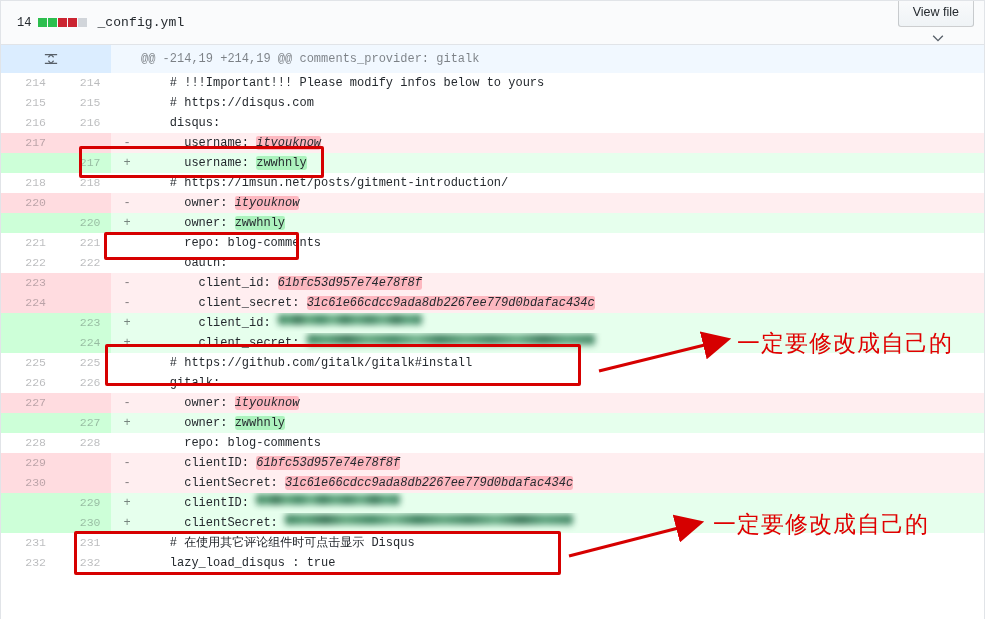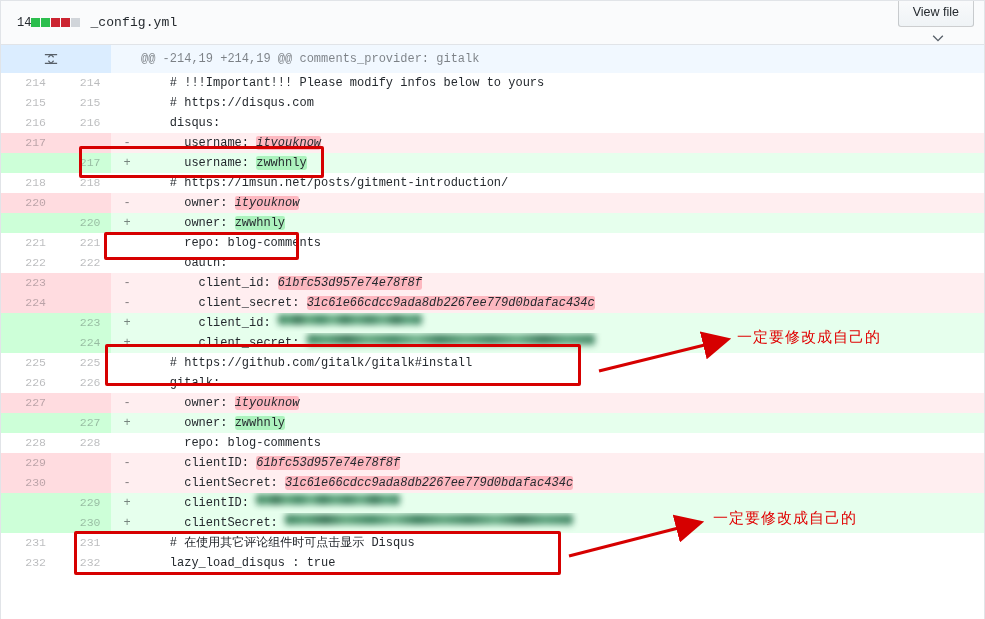--- a/index.html
+++ b/index.html
@@ -23,20 +23,21 @@
     display: flex;
     align-items: center;
     padding: 0 10px 0 16px;
     background: #fafbfc;
     border-bottom: 1px solid #e1e4e8;
   }
   .changes-count {
     font-family: "Liberation Mono", monospace;
     font-size: 12px;
     color: #24292e;
+    margin-right: 7px;
   }
   .diffstat { display: flex; gap: 1px; margin-right: 10px; }
   .diffstat span {
     display: block;
     width: 9px; height: 9px;
   }
   .ds-add  { background: #2cbe4e; }
   .ds-del  { background: #cb2431; }
   .ds-neu  { background: #d1d5da; }
   .file-name {
@@ -156,21 +157,21 @@
   }
   .anno-box {
     position: absolute;
     border: 3px solid #d60000;
     border-radius: 2px;
   }
   .anno-text {
     position: absolute;
     color: #e00000;
     font-family: Liberation Mono, monospace;
-    font-size: 15px;
+    font-size: 23px;
     font-weight: 400;
     white-space: nowrap;
     letter-spacing: 1px;
   }
   .anno-arrow { position: absolute; }
 </style>
 </head>
 <body>
 
 <div id="page">

